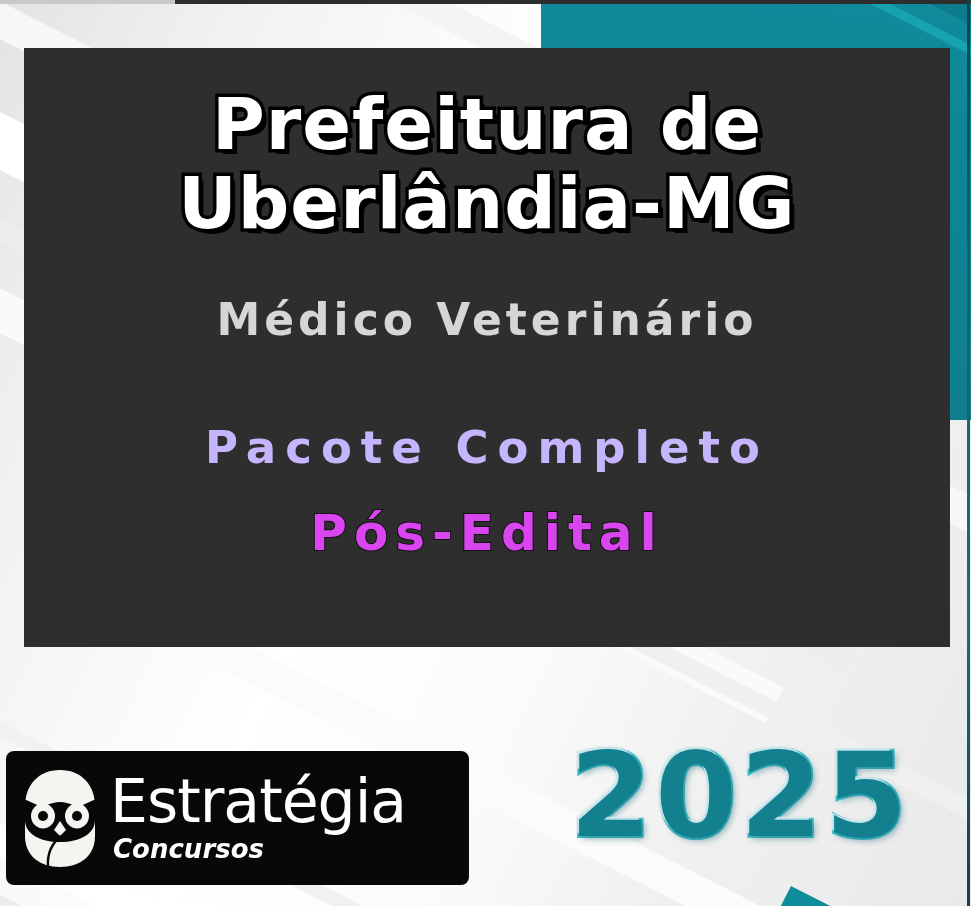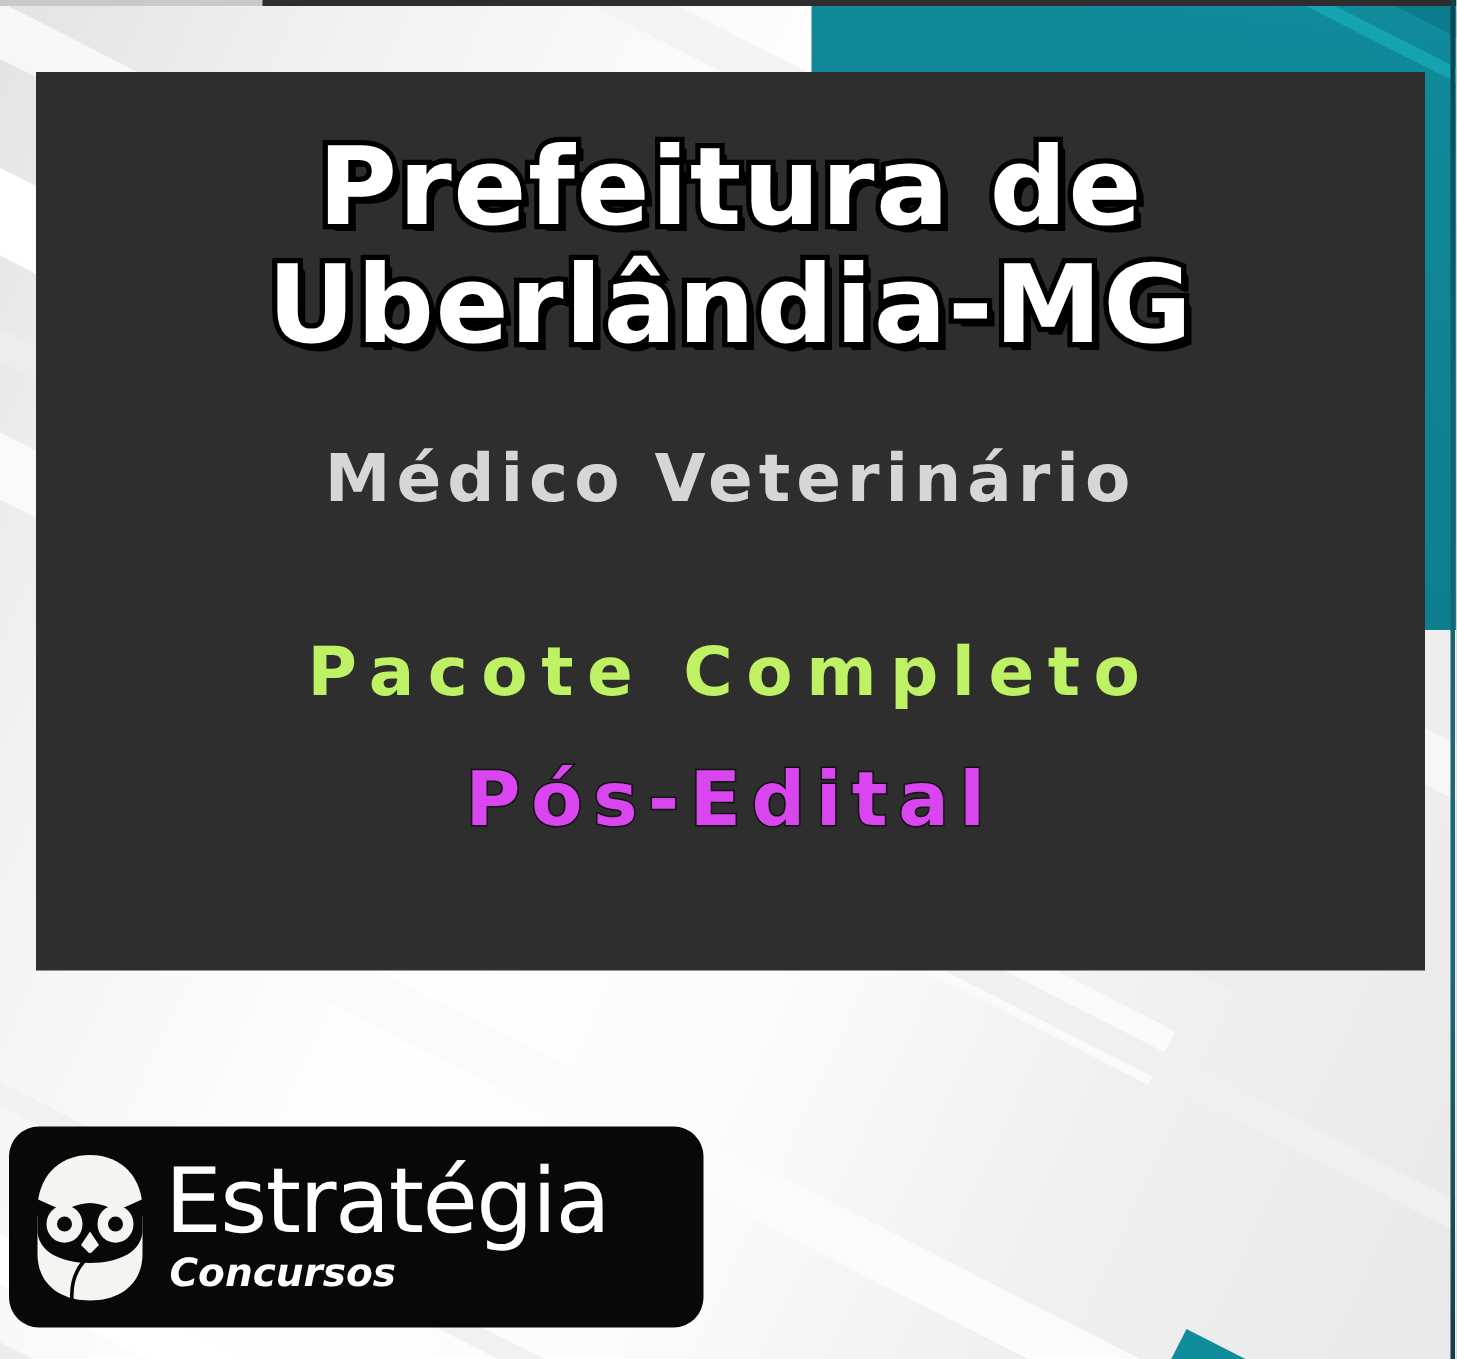--- a/index.html
+++ b/index.html
@@ -145,21 +145,21 @@
     text-align: center;
     white-space: nowrap;
     margin-top: 52px;
   }
 
   .package {
     font-family: "DejaVu Sans", sans-serif;
     font-weight: bold;
     font-size: 45px;
     letter-spacing: 9px;
-    color: #bef264;
+    color: #c4b5fd;
     text-align: center;
     white-space: nowrap;
     margin-top: 76px;
   }
 
   .phase {
     font-family: "DejaVu Sans", sans-serif;
     font-weight: bold;
     font-size: 50px;
     letter-spacing: 7px;
@@ -172,21 +172,21 @@
   }
 
   
   .logo-badge {
     position: absolute;
     left: 6px;
     top: 751px;
     width: 463px;
     height: 134px;
     background: #080808;
-    border-radius: 20px;
+    border-radius: 8px;
     z-index: 10;
     display: flex;
     align-items: center;
   }
   .owl-slot {
     width: 92px;
     height: 134px;
     margin-left: 8px;
     display: flex;
     align-items: center;
@@ -309,14 +309,15 @@
 
         <path d="M40 70 C30 78 26 88 27 101" stroke="#080808" stroke-width="2.4" fill="none"></path>
       </svg>
     </div>
     <div class="logo-text-slot">
       <div class="logo-brand">Estratégia</div>
       <div class="logo-sub">Concursos</div>
     </div>
   </div>
 
+  <div class="year">2025</div>
 
 </div>
 
 </body></html>

